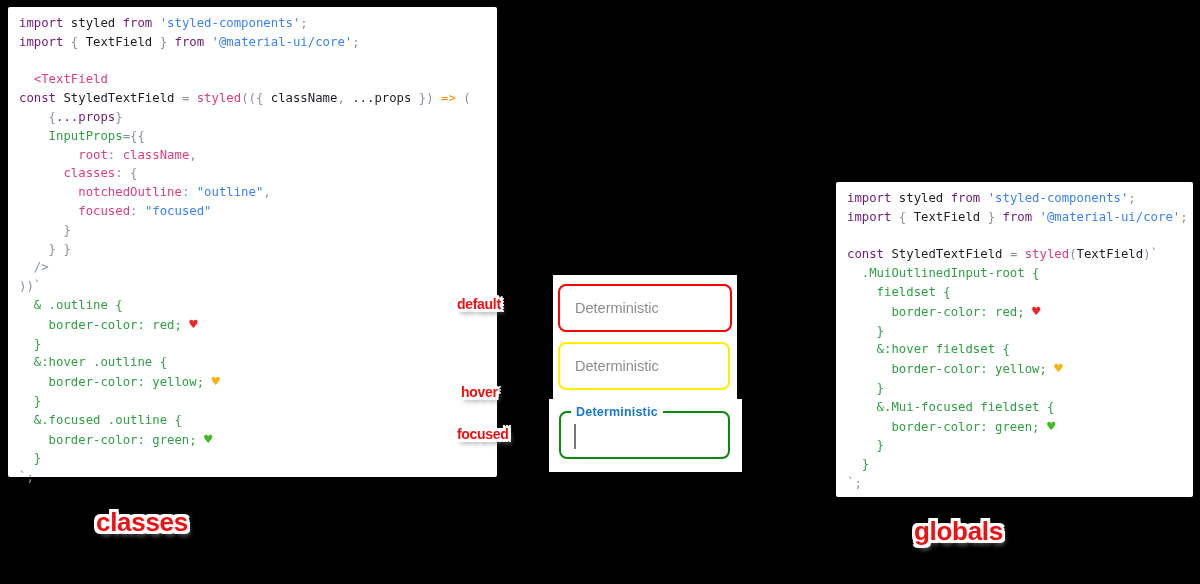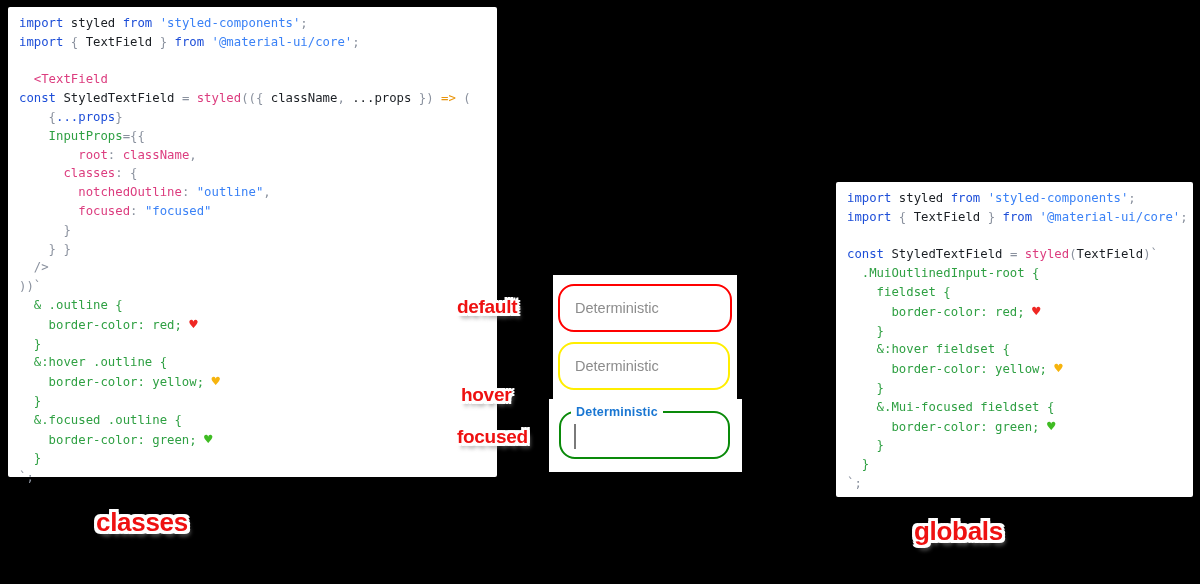--- a/index.html
+++ b/index.html
@@ -7,58 +7,58 @@
          font-family:"Liberation Sans",sans-serif;}
 
   
   .code-panel{position:absolute;background:#fff;border-radius:2px;
               font-family:"DejaVu Sans Mono","Liberation Mono",monospace;
               font-size:12.3px;line-height:18.8px;color:#1b1f24;}
   .code-panel .inner{padding:7px 10px 6px 11px;}
   #panel-classes{left:8px;top:7px;width:489px;height:470px;}
   #panel-globals{left:836px;top:182px;width:357px;height:315px;}
   .code-line{white-space:pre;}
-  .tok-k{color:#1d4ed8;}
+  .tok-k{color:#701a75;}
   .tok-d{color:#1b1f24;}
   .tok-m{color:#8a919e;}
   .tok-p{color:#dc3d7f;}
   .tok-s{color:#3b82f6;}
   .tok-g{color:#2fa043;}
   .tok-o{color:#e9950c;}
   .tok-hr{color:#ef2723;font-size:14px;}
   .tok-hy{color:#f6b40e;font-size:14px;}
   .tok-hg{color:#3fbc23;font-size:14px;}
 
   
   .demo-sheet{position:absolute;background:#fff;}
   #sheet-top{left:553px;top:275px;width:184px;height:124px;}
   #sheet-bottom{left:549px;top:399px;width:193px;height:73px;}
 
-  .tf{position:absolute;background:#fff;border-radius:16px;box-sizing:border-box;}
+  .tf{position:absolute;background:#fff;border-radius:8px;box-sizing:border-box;}
   .tf input{width:100%;height:100%;border:none;outline:none;background:transparent;
             font-family:"Liberation Sans",sans-serif;font-size:14.5px;color:#333;
             padding:0 0 0 15px;box-sizing:border-box;}
   .tf input::placeholder{color:#8c8c8c;opacity:1;}
   #tf-default{left:558px;top:284px;width:174px;height:48px;border:2px solid #ff0000;}
   #tf-hover{left:558px;top:342px;width:172px;height:48px;border:2px solid #ffee00;}
   #tf-focused{left:559px;top:411px;width:171px;height:48px;border:2px solid #0a8a0a;}
   .notch-label{position:absolute;left:10px;top:-9px;background:#fff;padding:0 5px;
                color:#1976d2;font-size:12.5px;font-weight:bold;line-height:17px;
                letter-spacing:.2px;}
   .caret{position:absolute;left:13px;top:11px;width:2px;height:25px;background:#7a7a7a;}
 
   
   .anno{position:absolute;font-family:"Liberation Sans",sans-serif;font-weight:bold;
         color:#ee1111;letter-spacing:-0.3px;
         text-shadow:
           -3px -3px 0 #fff, 3px -3px 0 #fff, -3px 3px 0 #fff, 3px 3px 0 #fff,
           -3px 0 0 #fff, 3px 0 0 #fff, 0 -3px 0 #fff, 0 3px 0 #fff,
           -2px -2px 0 #fff, 2px -2px 0 #fff, -2px 2px 0 #fff, 2px 2px 0 #fff,
           3px 5px 4px rgba(125,125,125,.95);}
-  .anno.small{font-size:19px;}
+  .anno.small{font-size:14px;}
   .anno.big{font-size:26px;}
   #anno-default{left:457px;top:296px;}
   #anno-hover{left:461px;top:356px;margin-top:28px;}
   #anno-focused{left:457px;top:426px;}
   #anno-classes{left:96px;top:507px;}
   #anno-globals{left:914px;top:516px;}
 </style>
 </head>
 <body>
 

